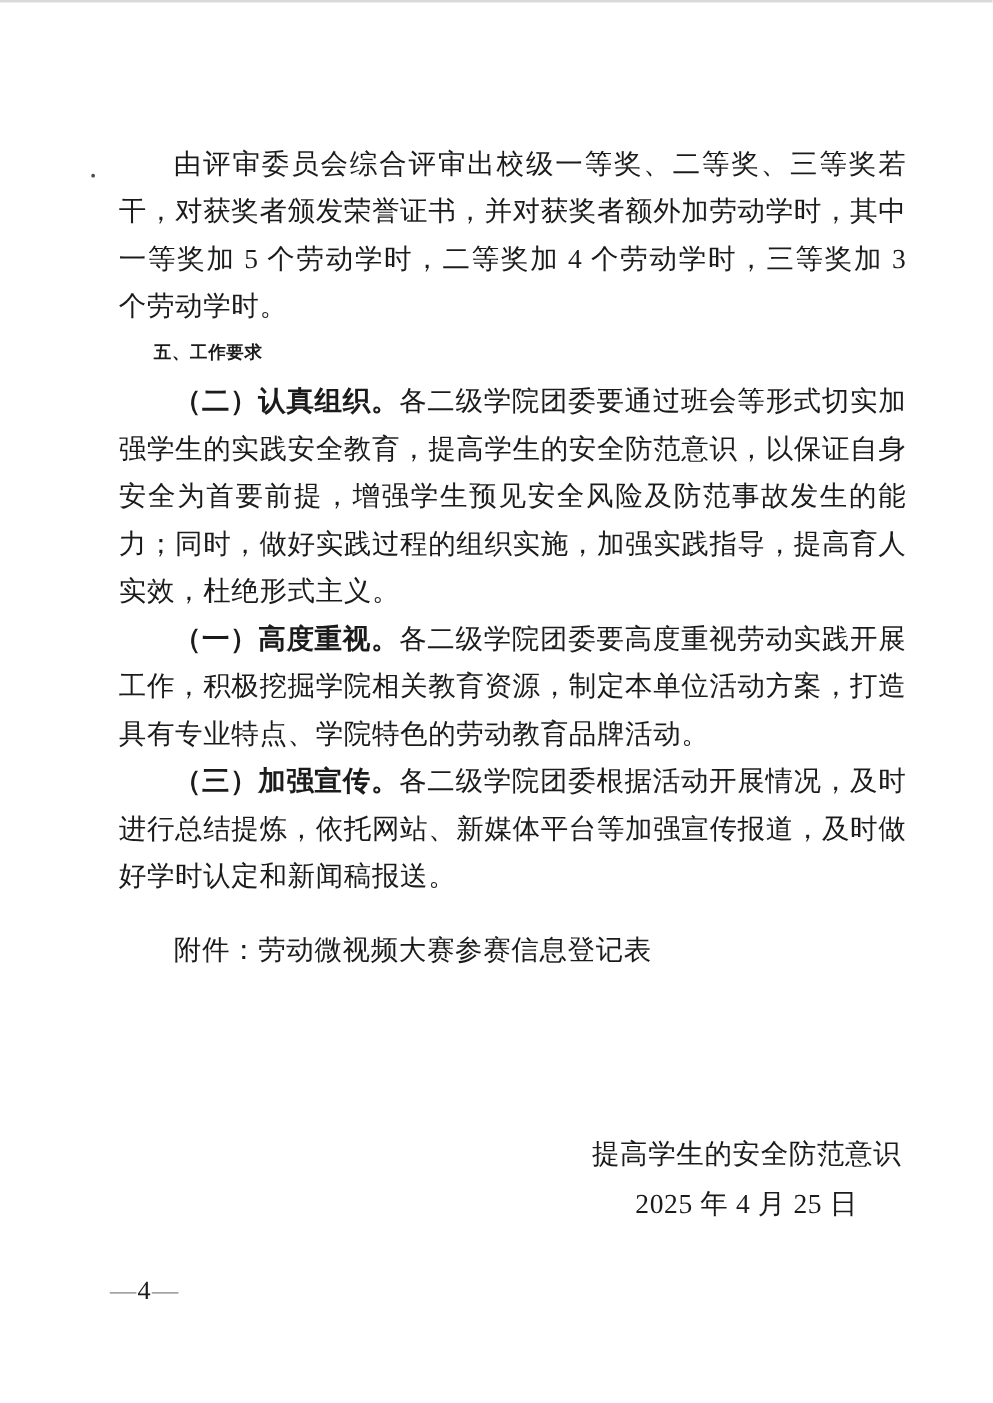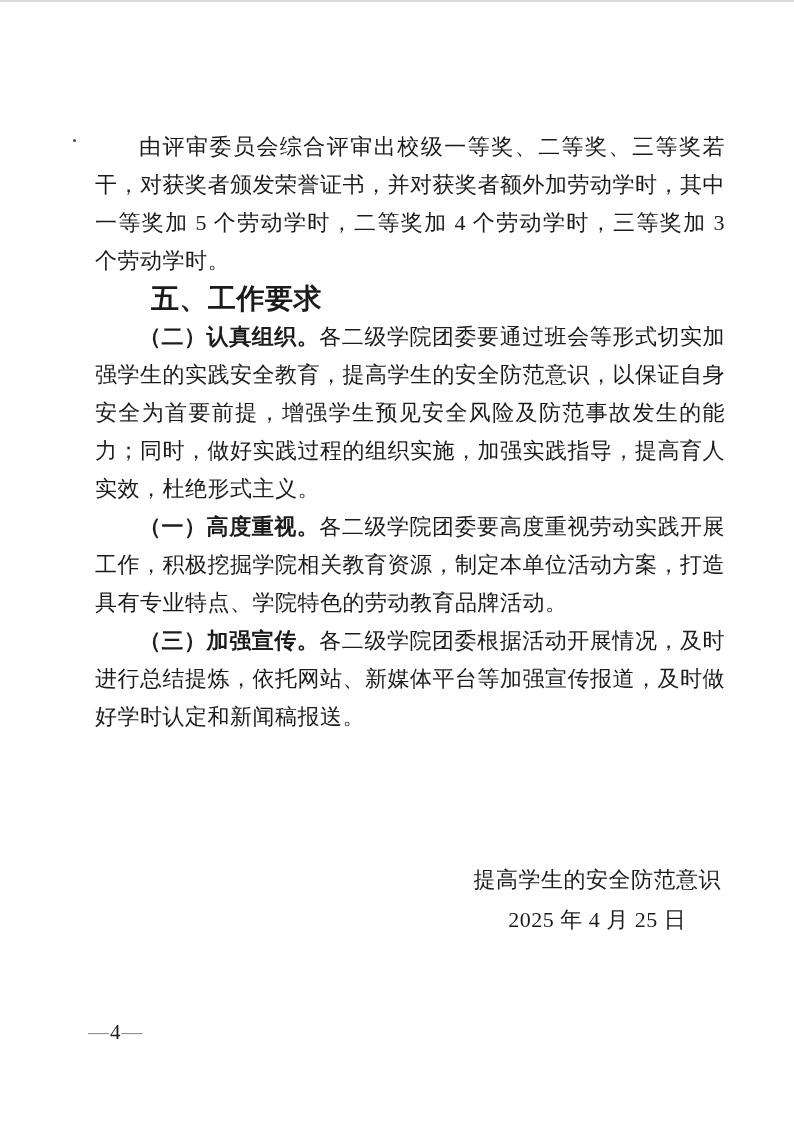--- a/index.html
+++ b/index.html
@@ -16,29 +16,29 @@
     width: 794px; height: 2px;
     background: #d9d9d9;
   }
   .ink-speck {
     position: absolute; left: 73px; top: 139px;
     width: 3px; height: 3px;
     background: #4a4a4a; border-radius: 50%;
   }
   .content {
     position: absolute;
-    left: 95px; top: 128px; width: 630px;
+    left: 95px; top: 112px; width: 630px;
     font-size: 22px; line-height: 38px;
     text-align: justify;
     letter-spacing: 0.5px;
   }
   .para { margin: 0; text-indent: 2em; }
   .heading {
     margin: 0; text-indent: 2em;
-    font-size: 28px; font-weight: bold; font-family: Liberation Serif, serif;
+    font-size: 14px; font-weight: bold; font-family: Liberation Serif, serif;
   }
   .lead { font-weight: bold; }
   .attachment { margin-top: 21px; }
   .signature-area { margin-top: 124px; text-align: right; text-indent: 0; }
   .signature-inner {
     display: inline-block;
     text-align: center;
     line-height: 40px;
     padding-right: 4px;
   }
@@ -61,20 +61,21 @@
   <p class="para">由评审委员会综合评审出校级一等奖、二等奖、三等奖若干，对获奖者颁发荣誉证书，并对获奖者额外加劳动学时，其中一等奖加 5 个劳动学时，二等奖加 4 个劳动学时，三等奖加 3 个劳动学时。</p>
 
   <p class="heading">五、工作要求</p>
 
   <p class="para"><span class="lead">（二）认真组织。</span><span>各二级学院团委要通过班会等形式切实加强学生的实践安全教育，提高学生的安全防范意识，以保证自身安全为首要前提，增强学生预见安全风险及防范事故发生的能力；同时，做好实践过程的组织实施，加强实践指导，提高育人实效，杜绝形式主义。</span></p>
 
   <p class="para"><span class="lead">（一）高度重视。</span><span>各二级学院团委要高度重视劳动实践开展工作，积极挖掘学院相关教育资源，制定本单位活动方案，打造具有专业特点、学院特色的劳动教育品牌活动。</span></p>
 
   <p class="para"><span class="lead">（三）加强宣传。</span><span>各二级学院团委根据活动开展情况，及时进行总结提炼，依托网站、新媒体平台等加强宣传报道，及时做好学时认定和新闻稿报送。</span></p>
 
+  <p class="para attachment">附件：劳动微视频大赛参赛信息登记表</p>
 
   <div class="signature-area">
     <div class="signature-inner">
       <div>提高学生的安全防范意识</div>
       <div>2025 年 4 月 25 日</div>
     </div>
   </div>
 
 </div>
 

